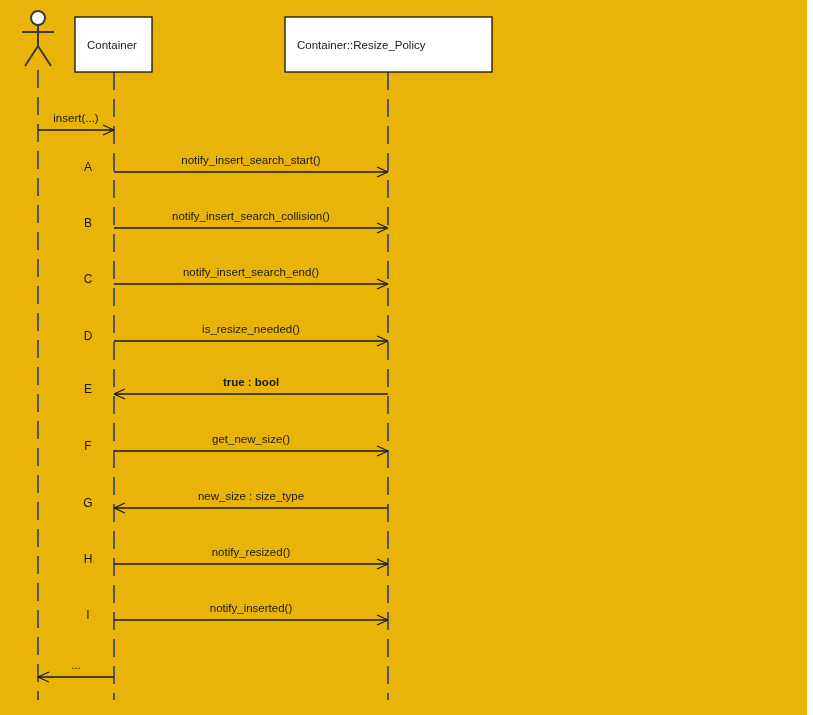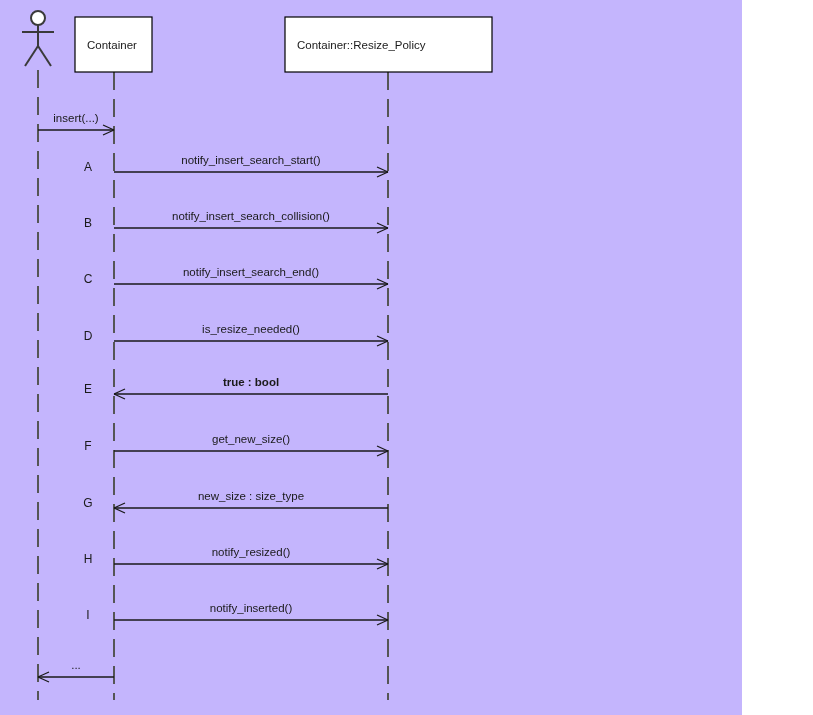--- a/index.html
+++ b/index.html
@@ -6,23 +6,23 @@
   html, body {
     margin: 0;
     padding: 0;
     background: #ffffff;
   }
   body {
     font-family: "Liberation Sans", sans-serif;
   }
   #diagram-root {
     position: relative;
-    width: 742px;
+    width: 807px;
     height: 715px;
-    background: #c4b5fd;
+    background: #eab308;
     overflow: hidden;
   }
   svg.diagram-canvas {
     display: block;
     width: 813px;
     height: 715px;
   }
   .lifeline-box {
     fill: #ffffff;
     stroke: #000000;

